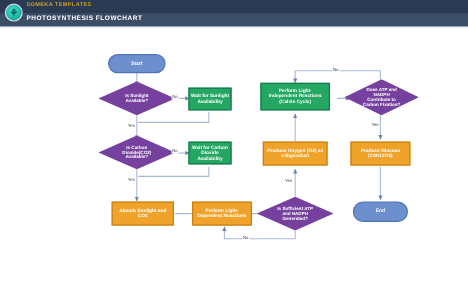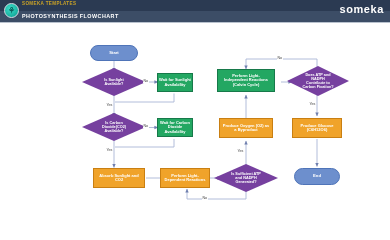--- a/index.html
+++ b/index.html
@@ -172,21 +172,20 @@
 <div id="header">
   <div id="header-band-top"></div>
   <div id="header-band-bottom"></div>
 
   <div id="logo-badge">
     <span id="logo-badge-glyph">⚘</span>
   </div>
 
   <div id="brand-sub">SOMEKA TEMPLATES</div>
   <div id="brand-title">PHOTOSYNTHESIS FLOWCHART</div>
-  <div id="someka-logo">someka</div>
 </div>
 <div id="header-rule"></div>
 
 <div id="canvas">
 
   <svg id="edges" viewBox="0 0 390 177" preserveAspectRatio="none">
     <defs>
       <marker id="ah" markerWidth="5" markerHeight="5" refX="4" refY="2.5" orient="auto" markerUnits="strokeWidth">
         <path d="M0,0.6 L4.4,2.5 L0,4.4 z" fill="#6f7fae"></path>
       </marker>

